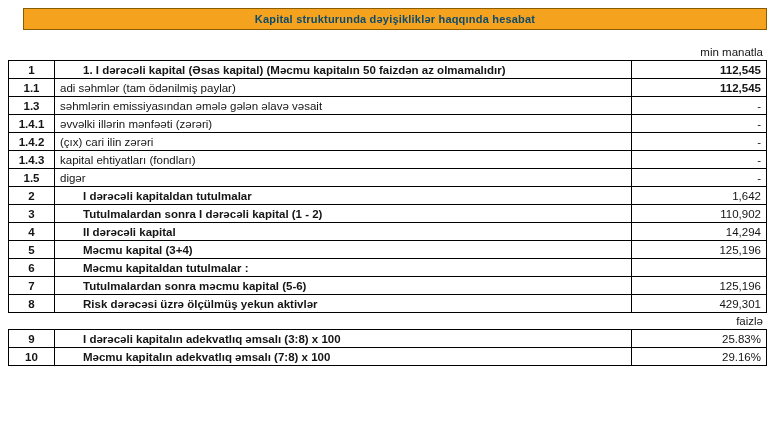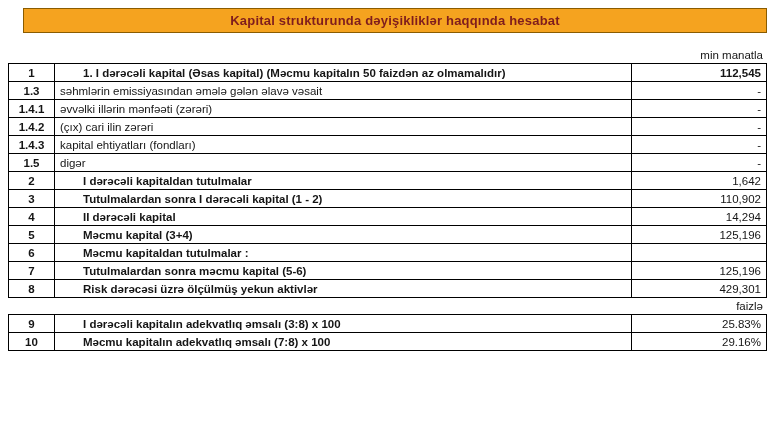--- a/index.html
+++ b/index.html
@@ -11,22 +11,22 @@
     color: #151515;
     overflow: hidden;
   }
   .page { padding: 8px 8px 0 8px; }
 
   .header-bar {
     background: #F5A31F;
     border: 1px solid #8a5c00;
     text-align: center;
     font-weight: bold;
-    font-size: 13px;
-    color: #7f1d1d;
+    font-size: 11px;
+    color: #0c4a6e;
     padding: 4px 2px;
     letter-spacing: 0.2px;
     margin-left: 15px;
   }
 
   .unit-label {
     text-align: right;
     font-size: 11.5px;
     padding: 2px 4px 2px 0;
     color: #151515;
@@ -70,20 +70,25 @@
   <table class="report">
     <colgroup>
       <col class="c-num">
         <col class="c-label">
         <col class="c-value">
     </colgroup>
     <tbody>
         <tr class="bold">
           <td class="num">1</td>
           <td class="label">1. I dərəcəli kapital (Əsas kapital) (Məcmu kapitalın 50 faizdən az olmamalıdır)</td>
+          <td class="value vbold">112,545</td>
+        </tr>
+        <tr>
+          <td class="num">1.1</td>
+          <td class="label">adi səhmlər (tam ödənilmiş paylar)</td>
           <td class="value vbold">112,545</td>
         </tr>
         <tr>
           <td class="num">1.3</td>
           <td class="label">səhmlərin emissiyasından əmələ gələn əlavə vəsait</td>
           <td class="value">-</td>
         </tr>
         <tr>
           <td class="num">1.4.1</td>
           <td class="label">əvvəlki illərin mənfəəti (zərəri)</td>

